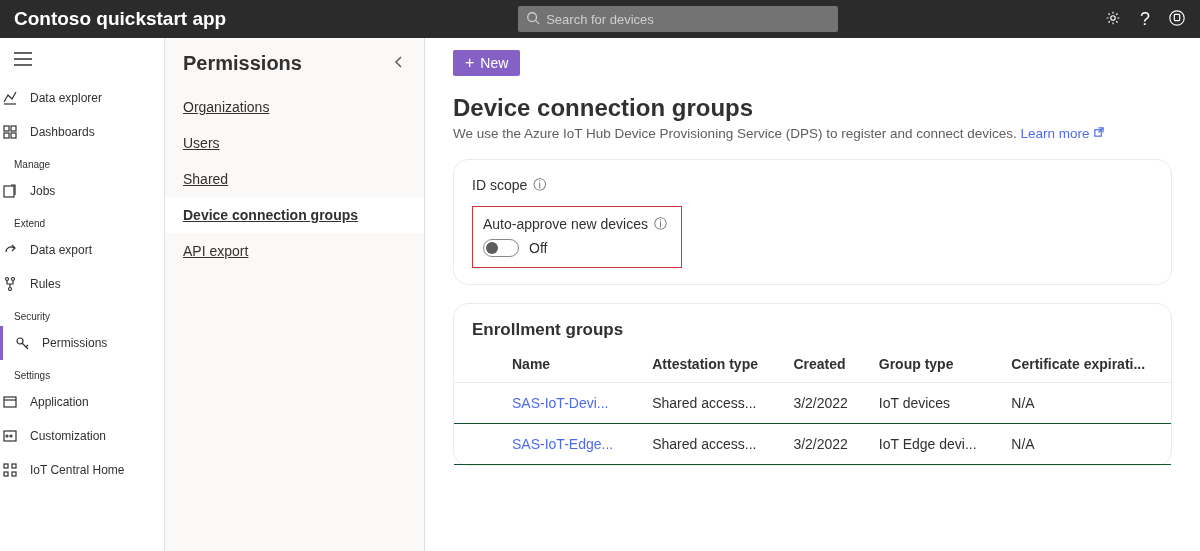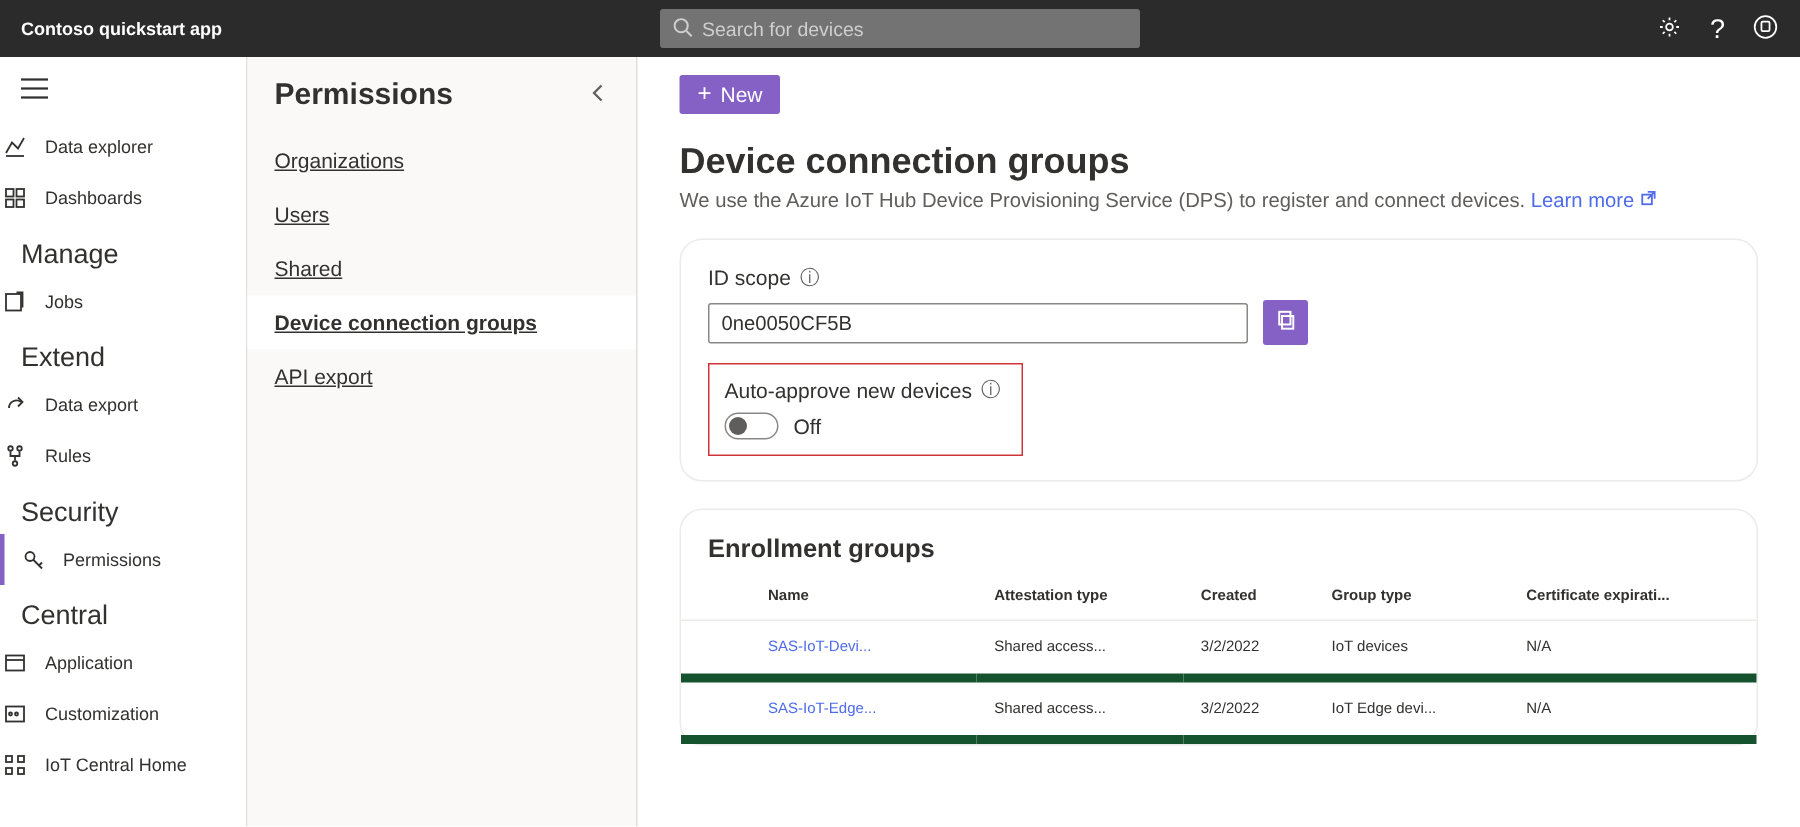--- a/index.html
+++ b/index.html
@@ -1,33 +1,33 @@
 <!DOCTYPE html>
 <html><head>
 <meta charset="utf-8">
 <style>
   * { box-sizing: border-box; margin: 0; padding: 0; }
   body { font-family: "Segoe UI", -apple-system, sans-serif; font-size: 14px; color: #323130; background: #fff; width: 1200px; height: 551px; overflow: hidden; }
 
   
   .topbar { height: 38px; background: #2b2b2b; color: #fff; display: flex; align-items: center; padding: 0 14px; gap: 12px; }
-  .app-title { font-size: 12px; font-weight: 600; }
+  .app-title { font-size: 19px; font-weight: 600; }
   .search-wrap { margin-left: 280px; display: flex; align-items: center; background: #737373; border-radius: 2px; width: 320px; height: 26px; padding: 0 8px; color: #ddd; }
   .search-wrap input { background: transparent; border: none; outline: none; color: #ddd; width: 100%; font-size: 13px; }
   .search-wrap input::placeholder { color: #cfcfcf; }
   .topbar-right { margin-left: auto; display: flex; align-items: center; gap: 18px; }
   .topbar-right .ico { color: #fff; cursor: pointer; }
 
   
   .columns { display: flex; height: calc(100% - 38px); }
   .col-left { width: 165px; border-right: 1px solid #e1dfdd; padding-top: 14px; }
   .hamburger { padding: 0 14px 12px 14px; }
   .nav-item { display: flex; align-items: center; gap: 12px; padding: 9px 2px; cursor: pointer; font-size: 12px; color: #323130; text-align: right; }
   .nav-item.active { background: #fff; border-left: 3px solid #8661c5; padding-left: 11px; }
-  .nav-section { padding: 10px 14px 4px 14px; font-size: 18px; color: #323130; }
+  .nav-section { padding: 10px 14px 4px 14px; font-size: 10px; color: #323130; }
   .nav-icon { width: 16px; display: inline-flex; justify-content: center; }
 
   .col-mid { width: 260px; background: #faf9f8; border-right: 1px solid #e1dfdd; padding-top: 14px; position: relative; }
   .mid-header { display: flex; align-items: center; justify-content: space-between; padding: 0 18px 14px 18px; }
   .mid-title { font-size: 20px; font-weight: 600; }
   .back-btn { cursor: pointer; color: #605e5c; }
   .mid-item { padding: 10px 18px; cursor: pointer; color: #323130; text-decoration: underline; }
   .mid-item.active { background: #fff; font-weight: 600; }
 
   .col-main { flex: 1; padding: 12px 28px; overflow: auto; }
@@ -41,23 +41,23 @@
   .info-ico { color: #605e5c; font-size: 13px; }
   .input-row { display: flex; align-items: center; gap: 10px; }
   .text-input { border: 1px solid #8a8886; border-radius: 2px; padding: 5px 8px; width: 360px; font-size: 13.5px; color: #323130; }
   .copy-btn { background: #8661c5; color: #fff; border: none; width: 30px; height: 30px; border-radius: 2px; cursor: pointer; display: inline-flex; align-items: center; justify-content: center; }
   .auto-approve { border: 1px solid #d13438; padding: 8px 10px 10px 10px; margin-top: 12px; width: 210px; }
   .toggle-row { display: flex; align-items: center; gap: 10px; margin-top: 6px; }
   .toggle { width: 36px; height: 18px; border: 1px solid #8a8886; border-radius: 10px; position: relative; background: #fff; cursor: pointer; }
   .toggle .knob { width: 12px; height: 12px; background: #605e5c; border-radius: 50%; position: absolute; top: 2px; left: 2px; }
 
   .enroll-title { font-size: 17px; font-weight: 600; padding: 16px 18px 6px 18px; }
-  table.enroll { width: 100%; border-collapse: collapse; font-size: 10px; }
+  table.enroll { width: 100%; border-collapse: collapse; font-size: 14px; }
   table.enroll th { text-align: left; font-weight: 600; padding: 10px 12px; border-bottom: 1px solid #edebe9; }
-  table.enroll td { padding: 12px; border-bottom: 6px solid #14532d; }
+  table.enroll td { padding: 12px; border-bottom: 1px solid #14532d; }
   table.enroll td.first, table.enroll th.first { padding-left: 58px; }
   .link { color: #4f6bed; cursor: pointer; }
   .card.no-pad { padding: 0; }
 </style>
 </head>
 <body>
 
 <div class="topbar">
   <span class="app-title">Contoso quickstart app</span>
   <div class="search-wrap">
@@ -150,21 +150,21 @@
     <div class="nav-section">Security</div>
     <div class="nav-item active">
       <span class="nav-icon">
           <svg width="16" height="16" viewBox="0 0 16 16" fill="none" stroke="#323130" stroke-width="1.2">
             <circle cx="6" cy="6" r="3"></circle>
             <path d="M8 8l6 6M12 12l2-2"></path>
           </svg>
         </span>
       <span>Permissions</span>
     </div>
-    <div class="nav-section">Central</div>
+    <div class="nav-section">Settings</div>
     <div class="nav-item">
       <span class="nav-icon">
           <svg width="16" height="16" viewBox="0 0 16 16" fill="none" stroke="#323130" stroke-width="1.2">
             <rect x="2" y="3" width="12" height="10"></rect>
             <line x1="2" y1="6" x2="14" y2="6"></line>
           </svg>
         </span>
       <span>Application</span>
     </div>
     <div class="nav-item">
@@ -221,29 +221,20 @@
               <polyline points="6,1 11,1 11,6"></polyline>
               <line x1="11" y1="1" x2="6" y2="6"></line>
             </svg></span>
       </a>
     </p>
 
     <div class="card">
       <div class="label-row">
         <span>ID scope</span>
         <span class="info-ico">ⓘ</span>
-      </div>
-      <div class="input-row">
-        <input class="text-input" type="text" readonly="" value="0ne0050CF5B" style="">
-        <button class="copy-btn">
-          <span><svg width="15" height="15" viewBox="0 0 16 16" fill="none" stroke="#fff" stroke-width="1.4">
-                <rect x="5" y="5" width="8" height="9"></rect>
-                <rect x="3" y="2" width="8" height="9"></rect>
-              </svg></span>
-        </button>
       </div>
       <div class="auto-approve">
         <div class="label-row">
           <span>Auto-approve new devices</span>
           <span class="info-ico">ⓘ</span>
         </div>
         <div class="toggle-row">
           <div class="toggle">
               <div class="knob"></div>
             </div>

